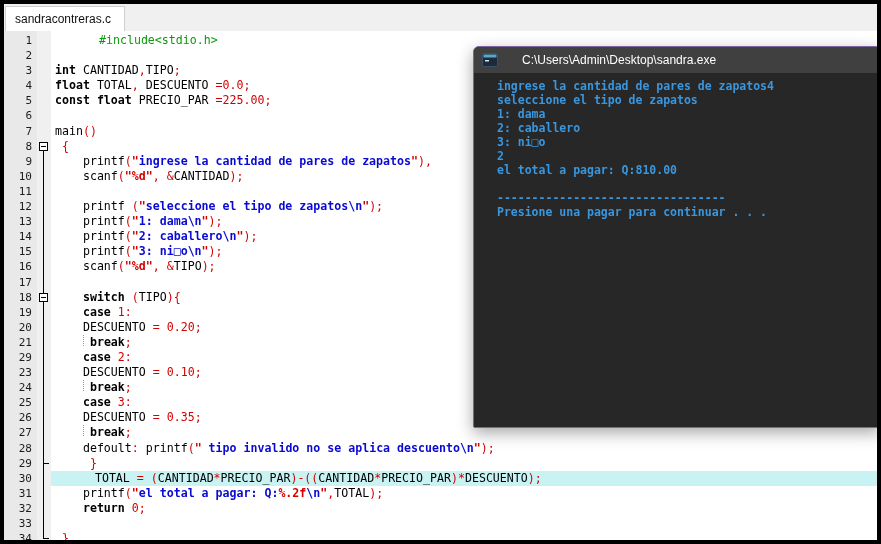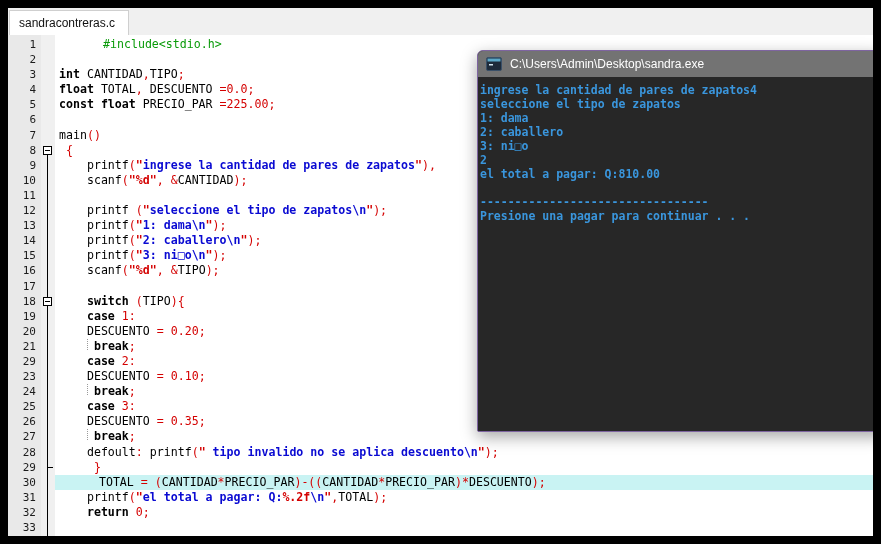--- a/index.html
+++ b/index.html
@@ -1,19 +1,19 @@
 <!DOCTYPE html>
 <html><head>
 <meta charset="utf-8">
 <style>
   * { margin:0; padding:0; box-sizing:border-box; }
   body { background:#fff; font-family:"Liberation Sans", sans-serif; }
   #wrap {
     position:relative; width:881px; height:544px;
-    border:8px solid #000000; background:#fff; overflow:hidden;
+    border:4px solid #000000; background:#fff; overflow:hidden;
   }
   
   #tabbar {
     height:27px; background:#f0f0f0; display:flex; align-items:flex-end;
     padding-left:1px;
   }
   #tab {
     background:#fff; border:1px solid #cfcfcf; border-bottom:none;
     padding:5px 13px 5px 9px; font-size:12px; color:#111; height:25px;
   }
@@ -43,25 +43,25 @@
   .fmt { color:#d40000; font-weight:bold; }
   .pre { color:#0a9b0a;margin-left:44px; }
   .gd  { display:inline-block; width:7px; height:11px; border-left:1px dotted #9a9a9a; }
   
   #console {
     position:absolute; left:469px; top:42px; width:408px; height:382px;
     border:1px solid #7e64a0; border-radius:6px 6px 2px 2px; overflow:hidden;
     box-shadow:0 5px 16px rgba(0,0,0,.35); background:#272727;
   }
   #ctitle {
-    height:26px; background:#737373; display:flex; align-items:center;
-    padding:0 8px; gap:8px; color:#fff; font-size:12px;
+    height:26px; background:#404040; display:flex; align-items:center;
+    padding:0 8px; gap:24px; color:#fff; font-size:12px;
   }
   #cbody {
-    height:calc(100% - 26px); background:#272727; padding:6px 0 0 2px;
+    height:calc(100% - 26px); background:#272727; padding:6px 0 0 23px;
     font-family:"DejaVu Sans Mono", monospace; font-weight:bold;
     font-size:11.5px; line-height:14px; color:#3a96dd;
   }
   .tl { white-space:pre; }
 </style>
 </head>
 <body>
 
 <div id="wrap">
 

